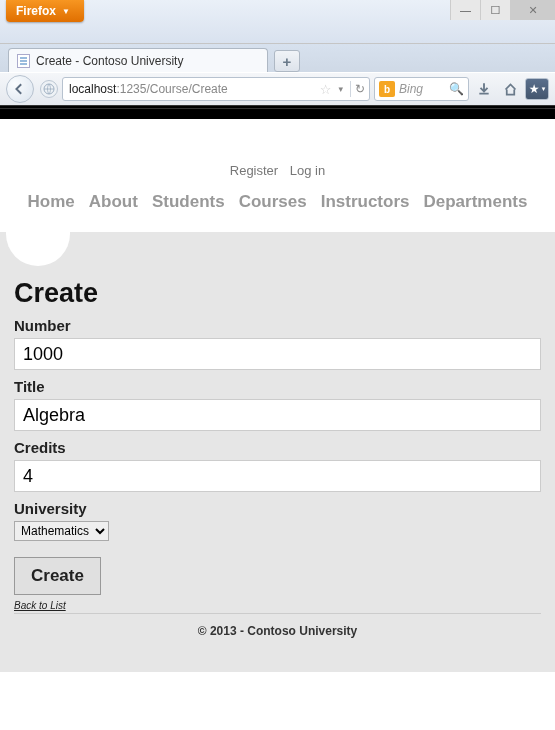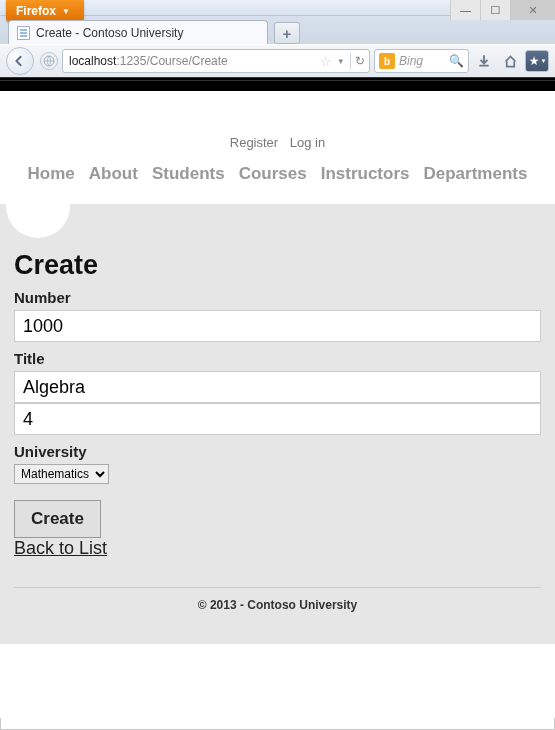--- a/index.html
+++ b/index.html
@@ -6,21 +6,21 @@
   body {
     font-family: "Segoe UI", Arial, sans-serif;
     background: #fff;
     width: 555px;
     height: 730px;
     overflow: hidden;
   }
 
   
   .titlebar {
-    height: 16px;
+    height: 44px;
     background: linear-gradient(#eaf0f8, #d9e2ef);
     border-bottom: 1px solid #c5c5c5;
     display: flex;
     align-items: flex-start;
   }
   .firefox-btn {
     background: linear-gradient(#f79621, #e06f00);
     color: #fff;
     font-size: 12px;
     font-weight: bold;
@@ -237,28 +237,28 @@
     padding: 8px 16px;
     font-size: 17px;
     font-weight:600;
     border:1px solid #999;
     background:#e0e0e0;
     color:#222;
     cursor:pointer;
   }
   .back-link {
     display:inline-block;
-    font-size:18px;
+    font-size:10px;
     color:#222;
     text-decoration:underline;
     cursor:pointer;
+    font-style:italic;
   }
   .footer {
     border-top:1px solid #ccc;
-    margin-top: 28px;
     text-align:center;
     font-size:12px;
     color:#333;
     padding: 10px 0 16px;
     font-weight:600;
   }
   .shadow-edge { box-shadow: inset -1px 0 0 #c9c9c9, inset 1px 0 0 #c9c9c9, inset 0 -1px 0 #c9c9c9; height:100%;}
 </style>
 </head>
 <body>
@@ -348,20 +348,21 @@
     <div class="curve"></div>
 
     <h1 class="page-heading">Create</h1>
 
     <div class="field-label">Number</div>
     <input class="text-input" value="1000" style="">
 
     <div class="field-label">Title</div>
     <input class="text-input" value="Algebra" style="">
 
+    <div class="field-label">Credits</div>
     <input class="text-input" value="4" style="">
 
     <div class="field-label">University</div>
     <select class="dep">
       <option>Mathematics</option>
     </select>
 
     <div>
       <button class="create-btn">Create</button>
     </div>

